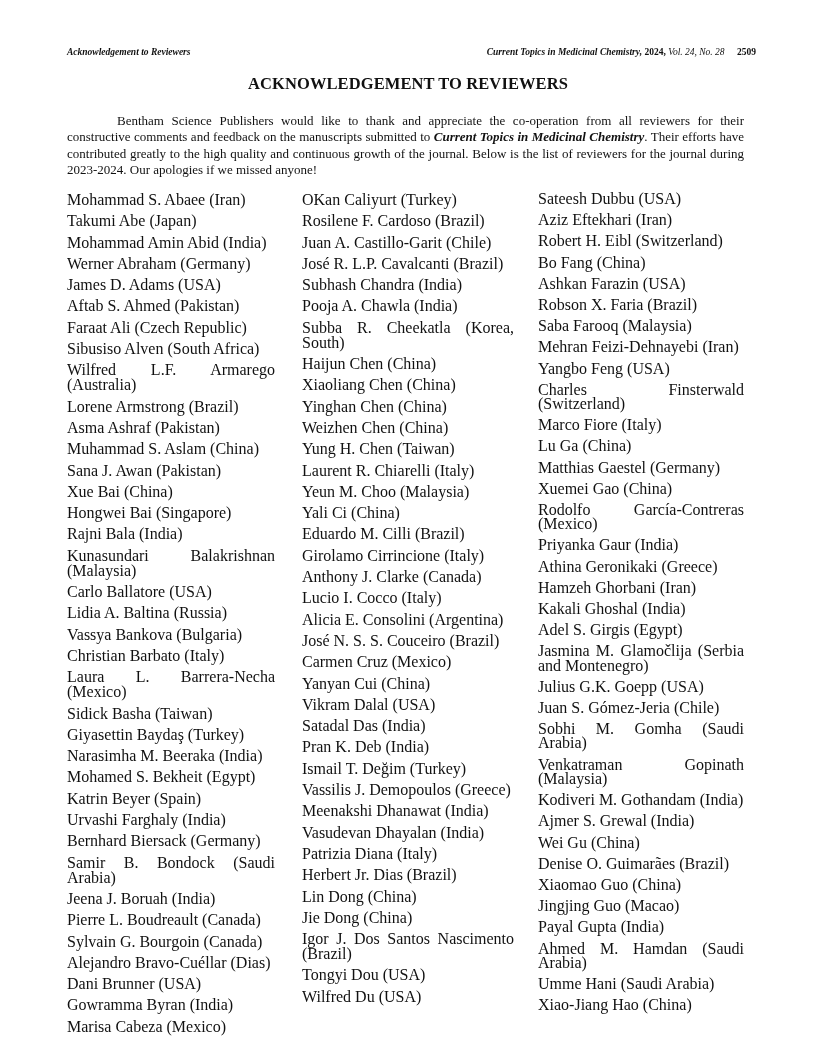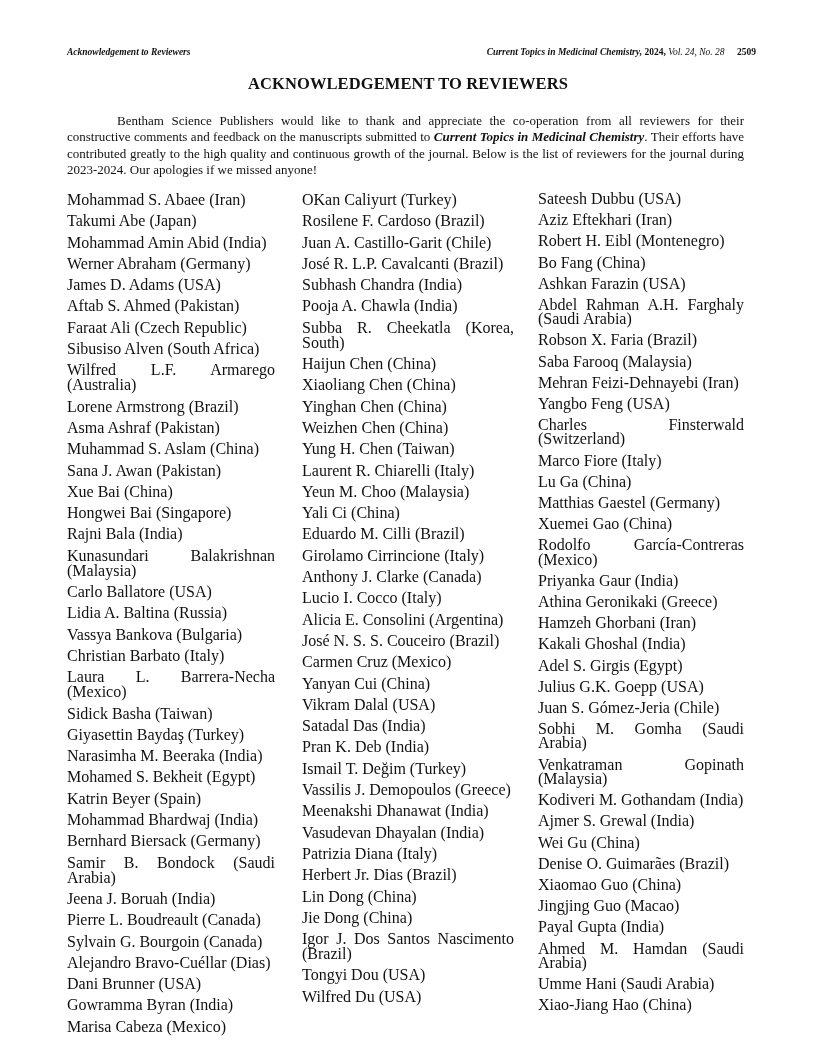--- a/index.html
+++ b/index.html
@@ -63,21 +63,21 @@
     <div class="entry">Carlo Ballatore (USA)</div>
     <div class="entry">Lidia A. Baltina (Russia)</div>
     <div class="entry">Vassya Bankova (Bulgaria)</div>
     <div class="entry">Christian Barbato (Italy)</div>
     <div class="entry">Laura L. Barrera-Necha (Mexico)</div>
     <div class="entry">Sidick Basha (Taiwan)</div>
     <div class="entry">Giyasettin Baydaş (Turkey)</div>
     <div class="entry">Narasimha M. Beeraka (India)</div>
     <div class="entry">Mohamed S. Bekheit (Egypt)</div>
     <div class="entry">Katrin Beyer (Spain)</div>
-    <div class="entry">Mohammad Bhardwaj (India)</div>
+    <div class="entry">Urvashi Farghaly (India)</div>
     <div class="entry">Bernhard Biersack (Germany)</div>
     <div class="entry">Samir B. Bondock (Saudi Arabia)</div>
     <div class="entry">Jeena J. Boruah (India)</div>
     <div class="entry">Pierre L. Boudreault (Canada)</div>
     <div class="entry">Sylvain G. Bourgoin (Canada)</div>
     <div class="entry">Alejandro Bravo-Cuéllar (Dias)</div>
     <div class="entry">Dani Brunner (USA)</div>
     <div class="entry">Gowramma Byran (India)</div>
     <div class="entry">Marisa Cabeza (Mexico)</div>
   </div>
@@ -116,39 +116,39 @@
     <div class="entry">Herbert Jr. Dias (Brazil)</div>
     <div class="entry">Lin Dong (China)</div>
     <div class="entry">Jie Dong (China)</div>
     <div class="entry">Igor J. Dos Santos Nascimento (Brazil)</div>
     <div class="entry">Tongyi Dou (USA)</div>
     <div class="entry">Wilfred Du (USA)</div>
   </div>
 <div class="col col3">
     <div class="entry">Sateesh Dubbu (USA)</div>
     <div class="entry">Aziz Eftekhari (Iran)</div>
-    <div class="entry">Robert H. Eibl (Montenegro)</div>
+    <div class="entry">Robert H. Eibl (Switzerland)</div>
     <div class="entry">Bo Fang (China)</div>
     <div class="entry">Ashkan Farazin (USA)</div>
-    <div class="entry">Abdel Rahman A.H. Farghaly (Saudi Arabia)</div>
     <div class="entry">Robson X. Faria (Brazil)</div>
     <div class="entry">Saba Farooq (Malaysia)</div>
     <div class="entry">Mehran Feizi-Dehnayebi (Iran)</div>
     <div class="entry">Yangbo Feng (USA)</div>
     <div class="entry">Charles Finsterwald (Switzerland)</div>
     <div class="entry">Marco Fiore (Italy)</div>
     <div class="entry">Lu Ga (China)</div>
     <div class="entry">Matthias Gaestel (Germany)</div>
     <div class="entry">Xuemei Gao (China)</div>
     <div class="entry">Rodolfo García-Contreras (Mexico)</div>
     <div class="entry">Priyanka Gaur (India)</div>
     <div class="entry">Athina Geronikaki (Greece)</div>
     <div class="entry">Hamzeh Ghorbani (Iran)</div>
     <div class="entry">Kakali Ghoshal (India)</div>
     <div class="entry">Adel S. Girgis (Egypt)</div>
+    <div class="entry">Jasmina M. Glamočlija (Serbia and Montenegro)</div>
     <div class="entry">Julius G.K. Goepp (USA)</div>
     <div class="entry">Juan S. Gómez-Jeria (Chile)</div>
     <div class="entry">Sobhi M. Gomha (Saudi Arabia)</div>
     <div class="entry">Venkatraman Gopinath (Malaysia)</div>
     <div class="entry">Kodiveri M. Gothandam (India)</div>
     <div class="entry">Ajmer S. Grewal (India)</div>
     <div class="entry">Wei Gu (China)</div>
     <div class="entry">Denise O. Guimarães (Brazil)</div>
     <div class="entry">Xiaomao Guo (China)</div>
     <div class="entry">Jingjing Guo (Macao)</div>

